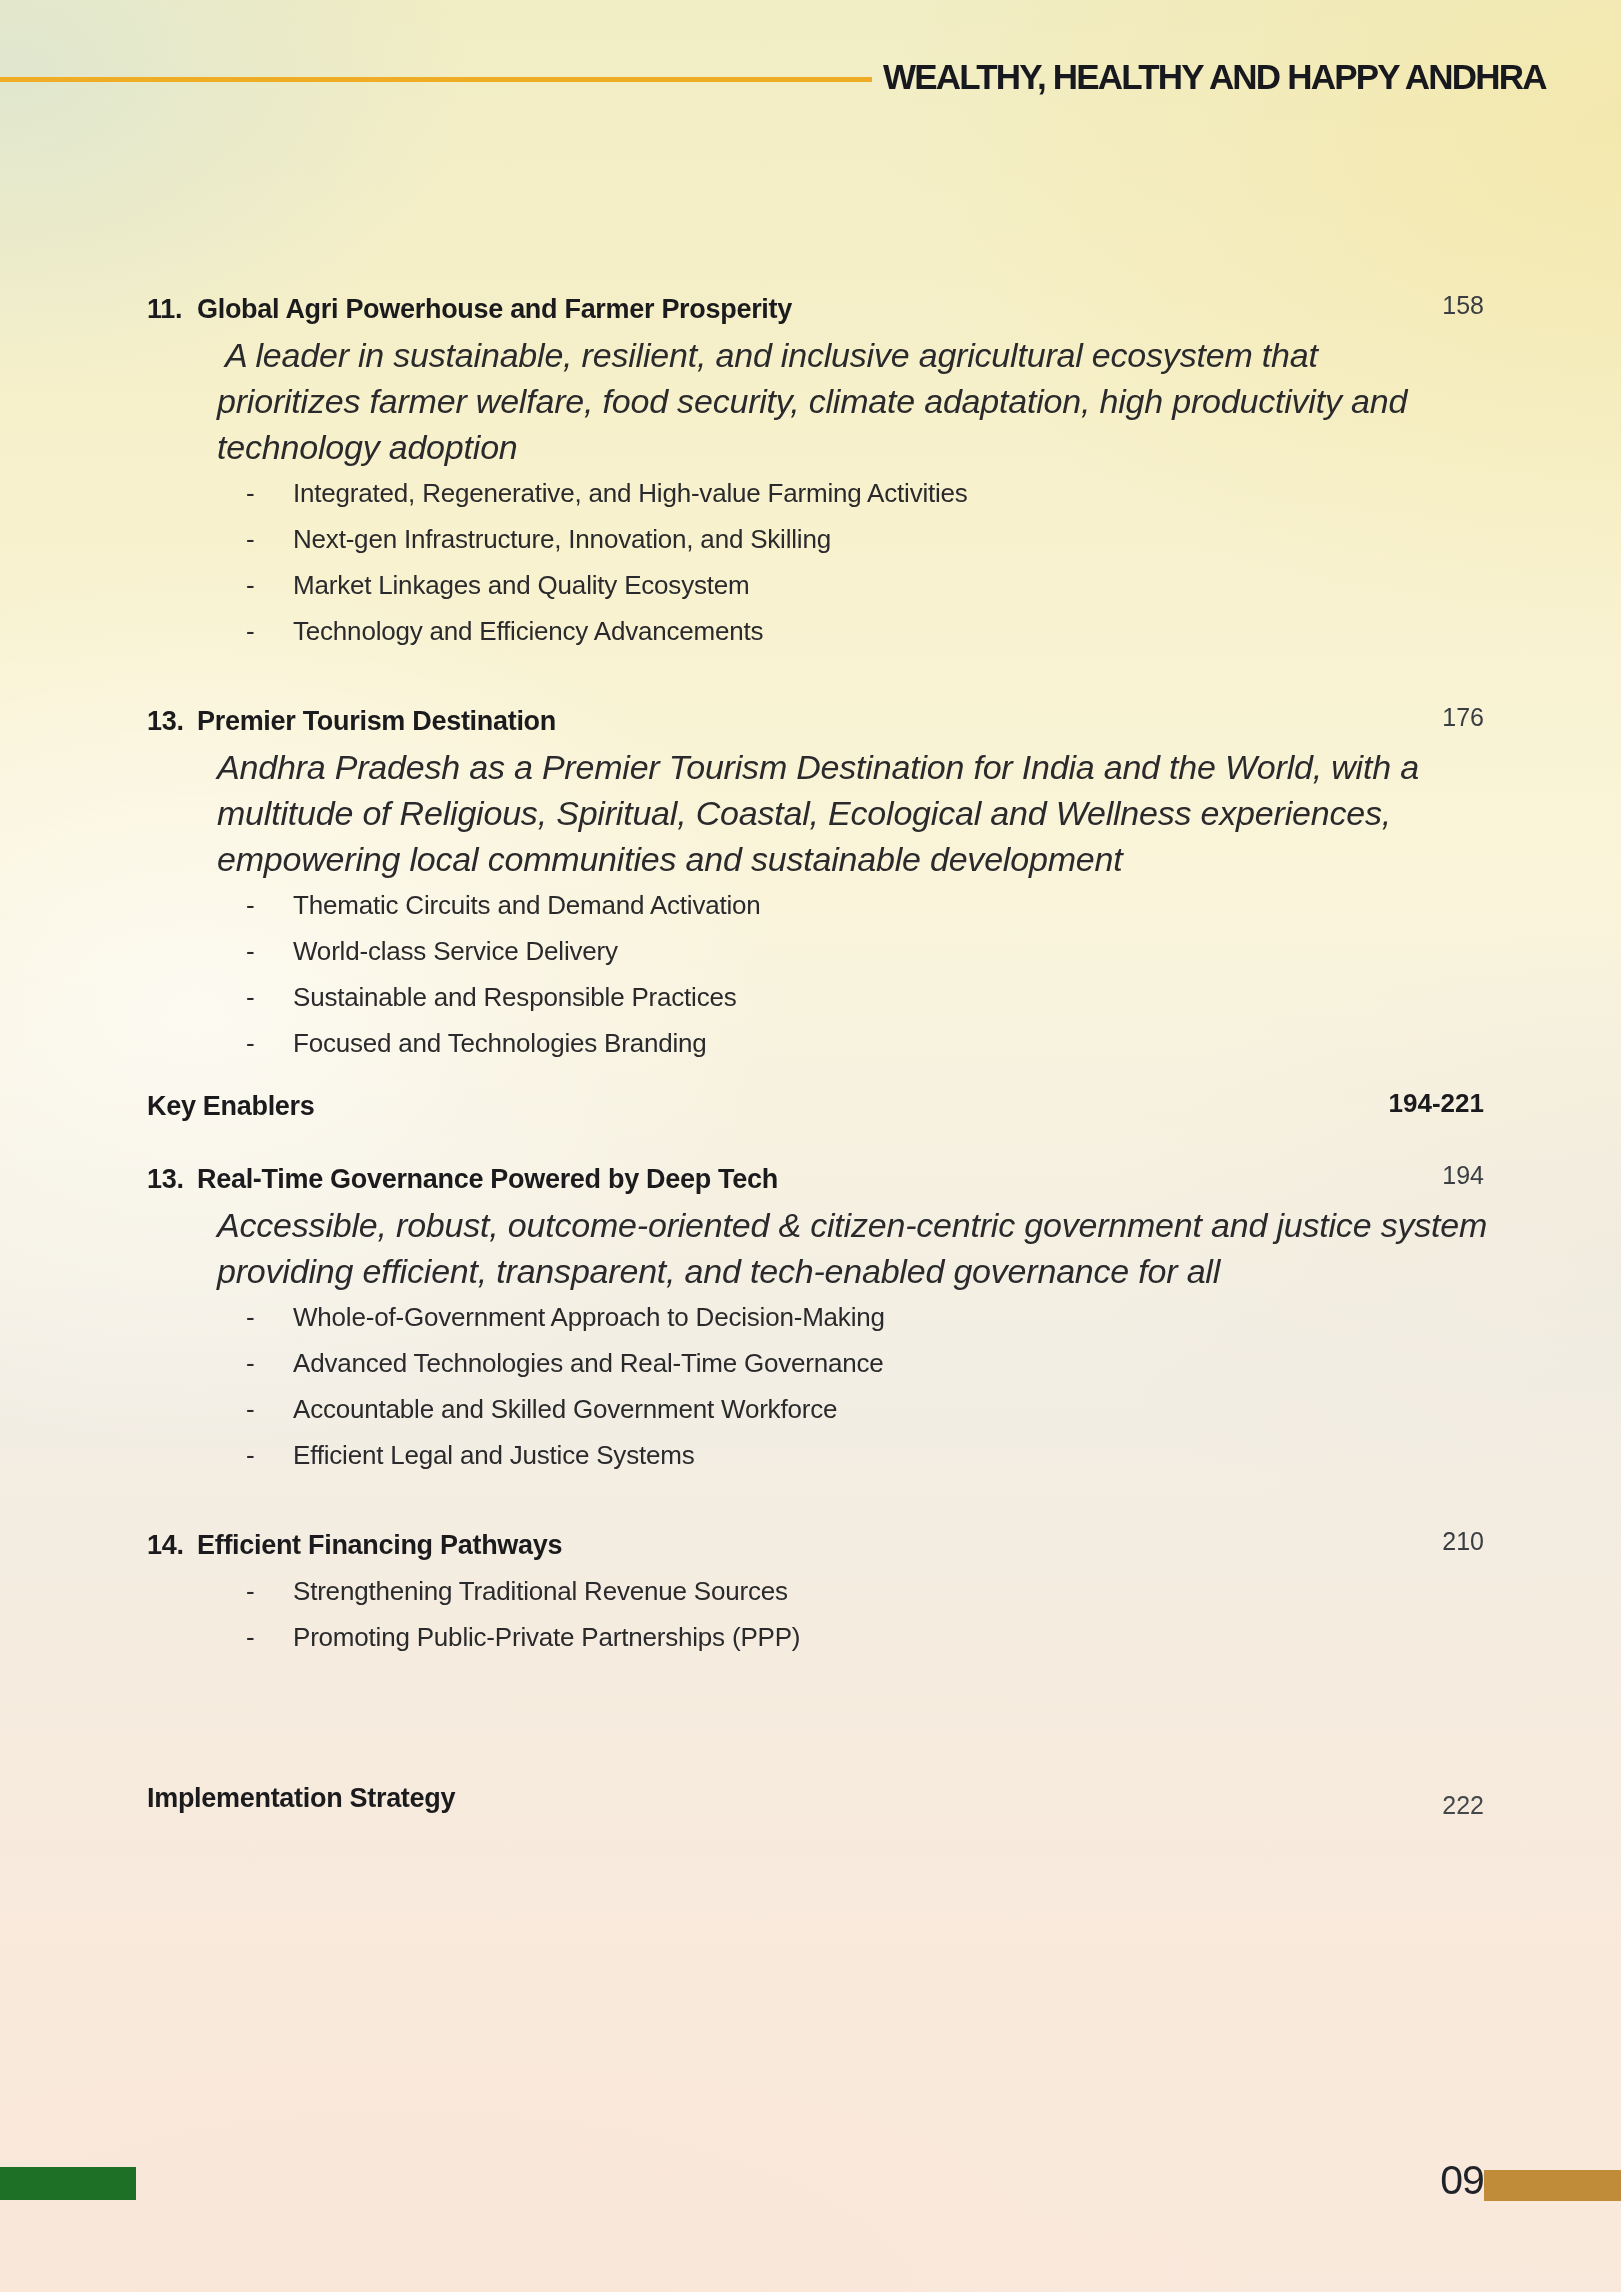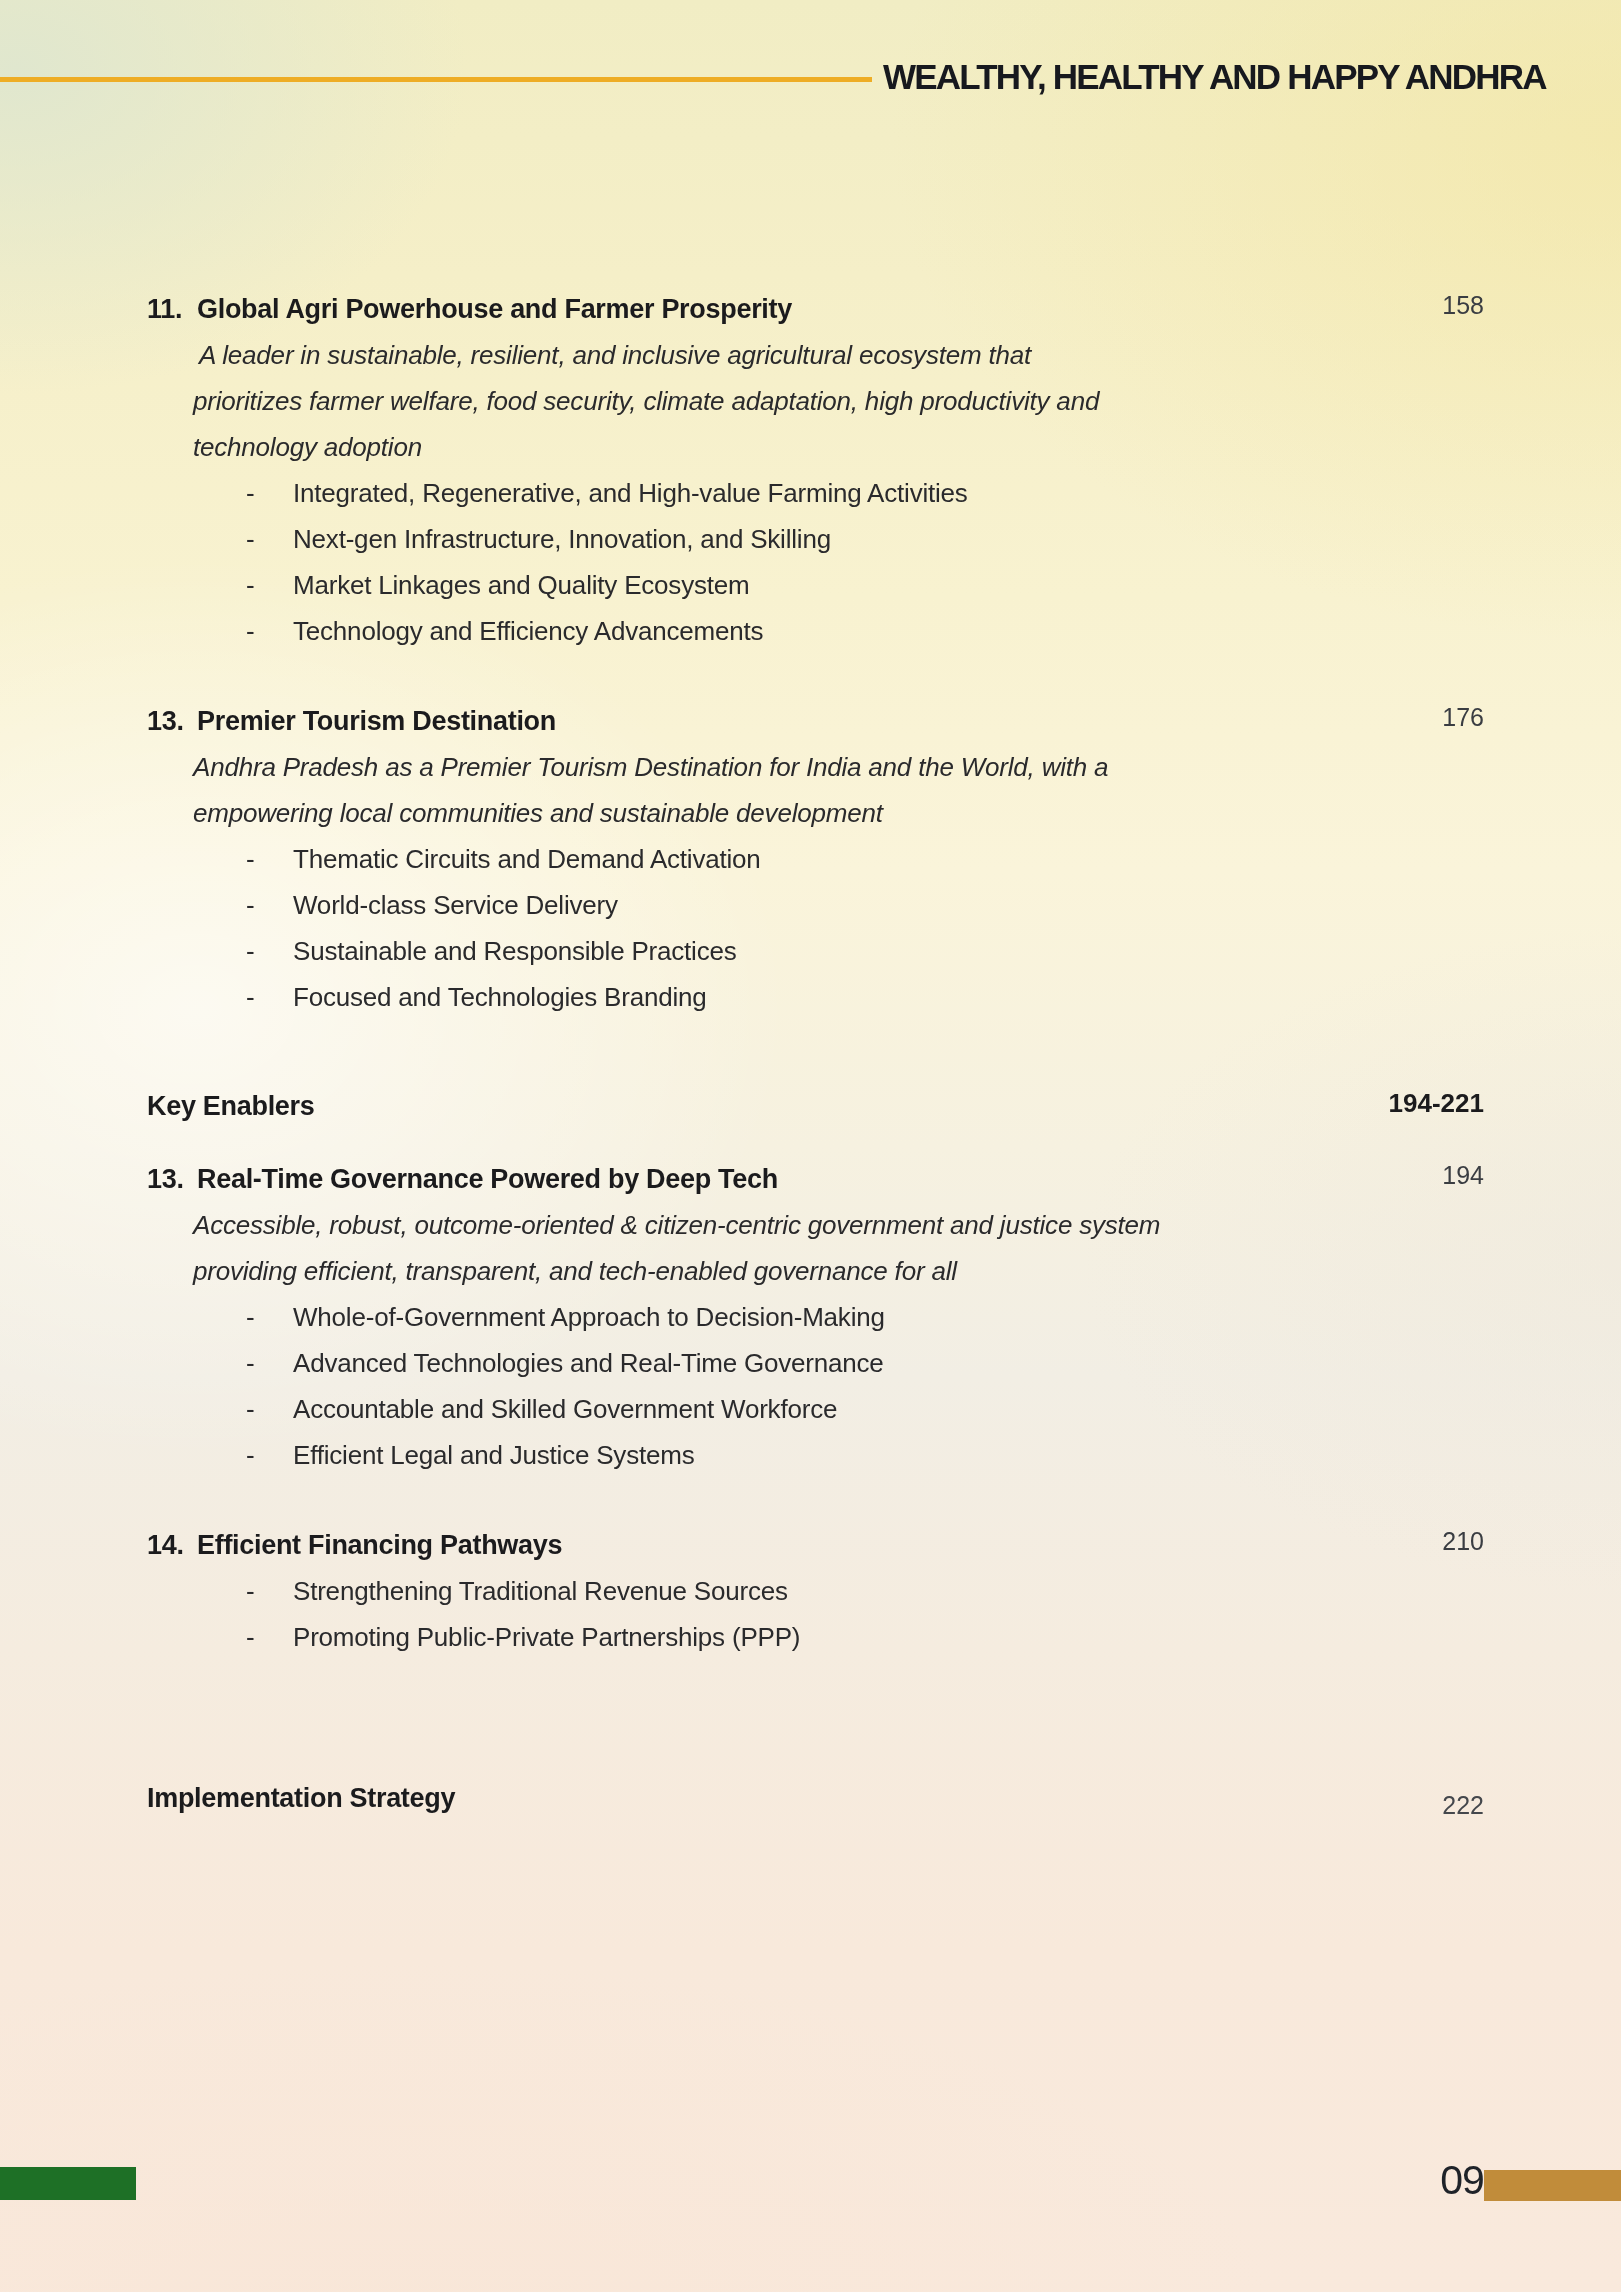--- a/index.html
+++ b/index.html
@@ -31,21 +31,21 @@
   .row { position:relative; line-height:46px; white-space:nowrap; }
   .sec-head { font-size:27px; font-weight:bold; color:#1b1b1d; letter-spacing:-0.3px; }
   .sec-head .num { display:inline-block; width:50px; }
   .pagenum {
     position:absolute; right:0; top:-4.5px;
     font-size:25px; font-weight:normal; color:#3a3d42; letter-spacing:0;
   }
   .group .pagenum { font-weight:bold; color:#1b1b1d; font-size:26px; top:-2.7px; }
   .group-light .pagenum { font-weight:normal; color:#44474c; top:7.2px; }
   .desc {
-    margin-left:46px; font-size:26px; font-style:italic;
+    margin-left:70px; font-size:34px; font-style:italic;
     color:#2a2a2c; letter-spacing:-0.2px; white-space:pre;
   }
   .item { padding-left:99px; font-size:26px; color:#2a2a2c; letter-spacing:-0.2px; }
   .item .dash { display:inline-block; width:47px; color:#2a2a2c; }
   
   .bar-green { position:absolute; left:0; top:2167px; width:136px; height:33px; }
   .foot-num {
     position:absolute; right:145px; top:2155px;
     font-size:41px; line-height:50px; color:#1f2329; letter-spacing:-0.9px;
   }
@@ -65,20 +65,21 @@
         <div class="row desc">prioritizes farmer welfare, food security, climate adaptation, high productivity and</div>
         <div class="row desc">technology adoption</div>
         <div class="row item"><span class="dash">-</span><span>Integrated, Regenerative, and High-value Farming Activities</span></div>
         <div class="row item"><span class="dash">-</span><span>Next-gen Infrastructure, Innovation, and Skilling</span></div>
         <div class="row item"><span class="dash">-</span><span>Market Linkages and Quality Ecosystem</span></div>
         <div class="row item"><span class="dash">-</span><span>Technology and Efficiency Advancements</span></div>
       </div>
       <div class="sec section" style="top: 698px;">
         <div class="row sec-head"><span class="num">13.</span><span>Premier Tourism Destination</span><span class="pagenum">176</span></div>
         <div class="row desc">Andhra Pradesh as a Premier Tourism Destination for India and the World, with a</div>
+        <div class="row desc">multitude of Religious, Spiritual, Coastal, Ecological and Wellness experiences,</div>
         <div class="row desc">empowering local communities and sustainable development</div>
         <div class="row item"><span class="dash">-</span><span>Thematic Circuits and Demand Activation</span></div>
         <div class="row item"><span class="dash">-</span><span>World-class Service Delivery</span></div>
         <div class="row item"><span class="dash">-</span><span>Sustainable and Responsible Practices</span></div>
         <div class="row item"><span class="dash">-</span><span>Focused and Technologies Branding</span></div>
       </div>
       <div class="sec group" style="top: 1083px;">
         <div class="row sec-head"><span>Key Enablers</span><span class="pagenum">194-221</span></div>
       </div>
       <div class="sec section" style="top: 1156px;">

